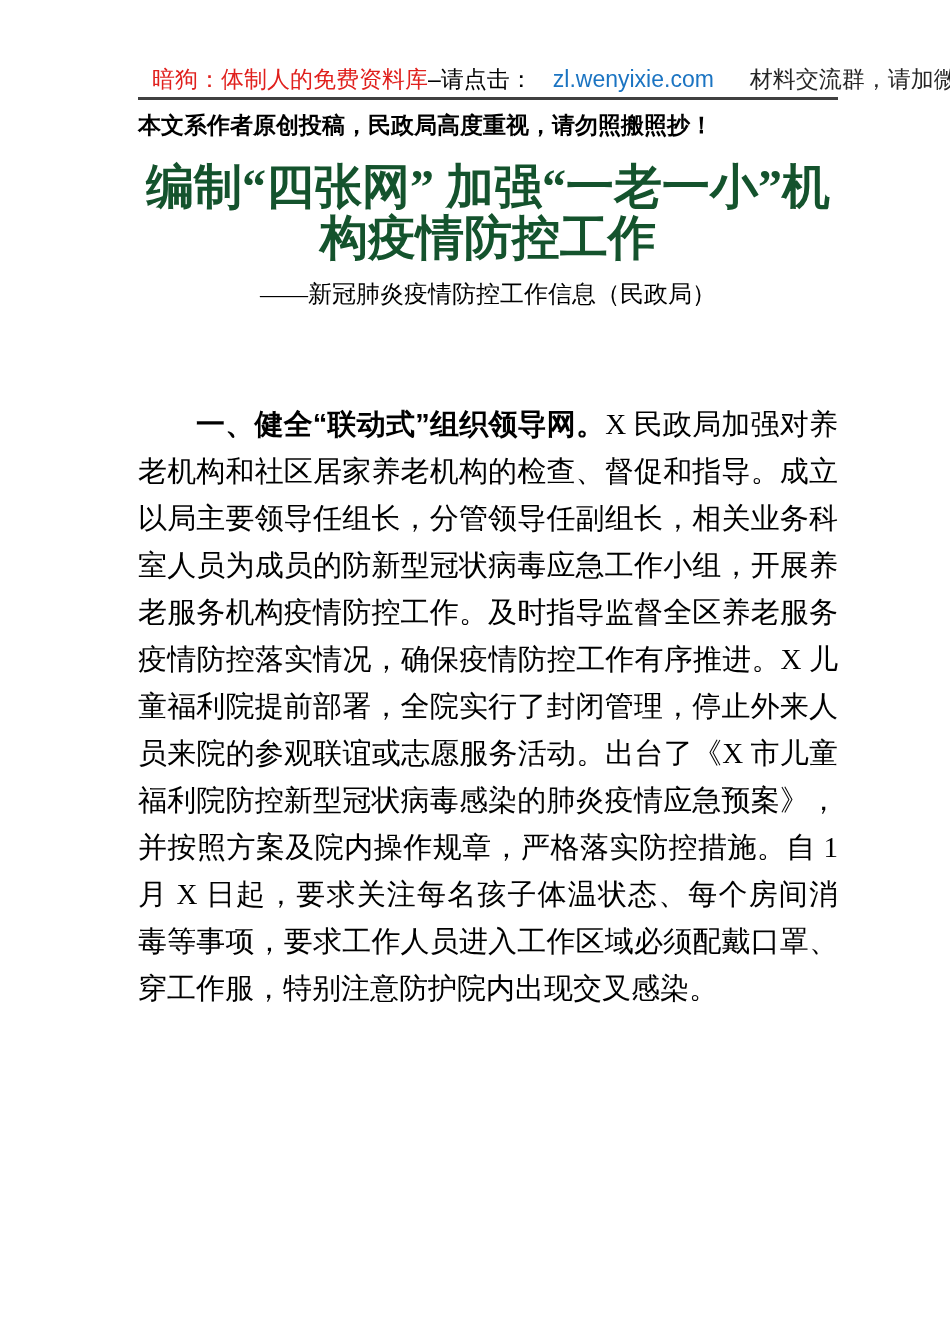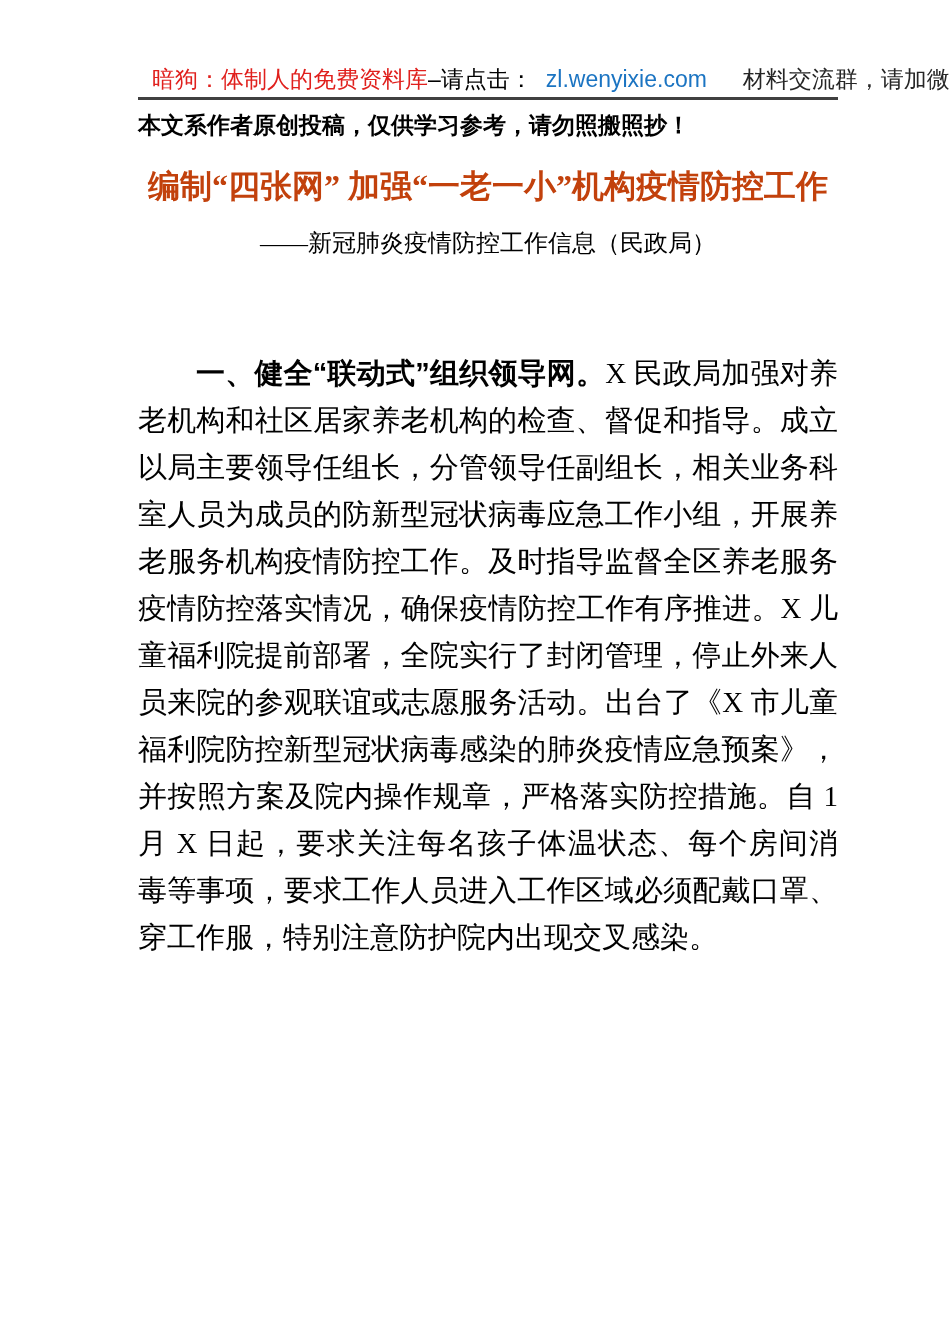--- a/index.html
+++ b/index.html
@@ -18,45 +18,45 @@
   .promo-header {
     font-family: "Liberation Sans", sans-serif;
     font-size: 23px;
     line-height: 34px;
     white-space: nowrap;
     padding-left: 14px;
     color: #262626;
   }
   .promo-brand { color: #e0201d; margin-top: 40px; }
   .promo-click { color: #000000; }
-  .promo-link  { color: #1b74c2; text-decoration: none; margin-left: 13px; cursor: pointer; }
+  .promo-link  { color: #1b74c2; text-decoration: none; margin-left: 20px; cursor: pointer; }
   .promo-suffix { color: #262626; margin-left: 36px; }
   .header-rule {
     height: 0;
     border-top: 3px solid #404040;
     margin-top: 1px;
   }
   
   .notice {
     margin-top: 12px;
     font-family: "Liberation Serif", serif;
     font-weight: bold;
     font-size: 23px;
     line-height: 27px;
     color: #000;
   }
   
   .doc-title {
     margin-top: 22px;
     font-family: "Liberation Serif", serif;
     font-weight: bold;
-    font-size: 32px;
+    font-size: 48px;
     line-height: 51px;
     text-align: center;
-    color: #c2410c;
+    color: #14532d;
   }
   .doc-subtitle {
     margin-top: 14px;
     font-family: "Liberation Serif", serif;
     font-size: 24px;
     line-height: 34px;
     text-align: center;
     color: #000;
   }
   
@@ -79,21 +79,21 @@
 <body>
 
 <div class="page">
 
   <div class="promo-header">
     <span class="promo-brand">暗狗：体制人的免费资料库</span><span class="promo-click">–请点击：</span><a class="promo-link">zl.wenyixie.com</a><span class="promo-suffix">材料交流群，请加微信 tizhisiri</span>
   </div>
 
   <div class="header-rule"></div>
 
-  <div class="notice">本文系作者原创投稿，仅供学习参考，请勿照搬照抄！</div>
+  <div class="notice">本文系作者原创投稿，民政局高度重视，请勿照搬照抄！</div>
 
   <h1 class="doc-title">编制“四张网” 加强“一老一小”机构疫情防控工作</h1>
 
   <div class="doc-subtitle">——新冠肺炎疫情防控工作信息（民政局）</div>
 
   <div class="body-text">
     <p><span class="para-lead">一、健全“联动式”组织领导网。</span><span>X 民政局加强对养老机构和社区居家养老机构的检查、督促和指导。成立以局主要领导任组长，分管领导任副组长，相关业务科室人员为成员的防新型冠状病毒应急工作小组，开展养老服务机构疫情防控工作。及时指导监督全区养老服务疫情防控落实情况，确保疫情防控工作有序推进。X 儿童福利院提前部署，全院实行了封闭管理，停止外来人员来院的参观联谊或志愿服务活动。出台了《X 市儿童福利院防控新型冠状病毒感染的肺炎疫情应急预案》，并按照方案及院内操作规章，严格落实防控措施。自 1 月 X 日起，要求关注每名孩子体温状态、每个房间消毒等事项，要求工作人员进入工作区域必须配戴口罩、穿工作服，特别注意防护院内出现交叉感染。</span></p>
   </div>
 
 </div>

